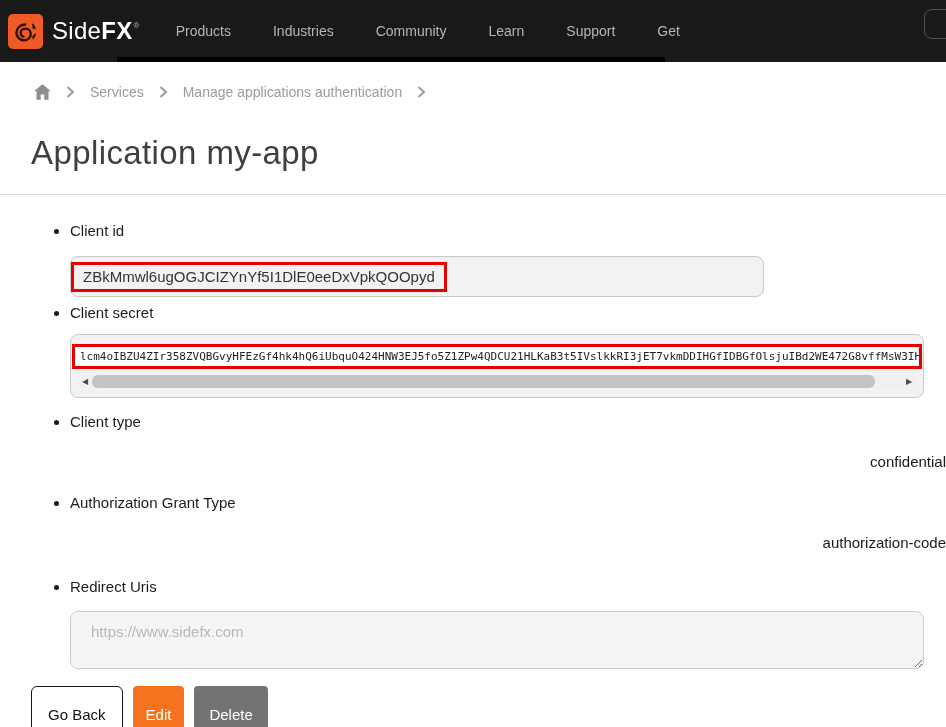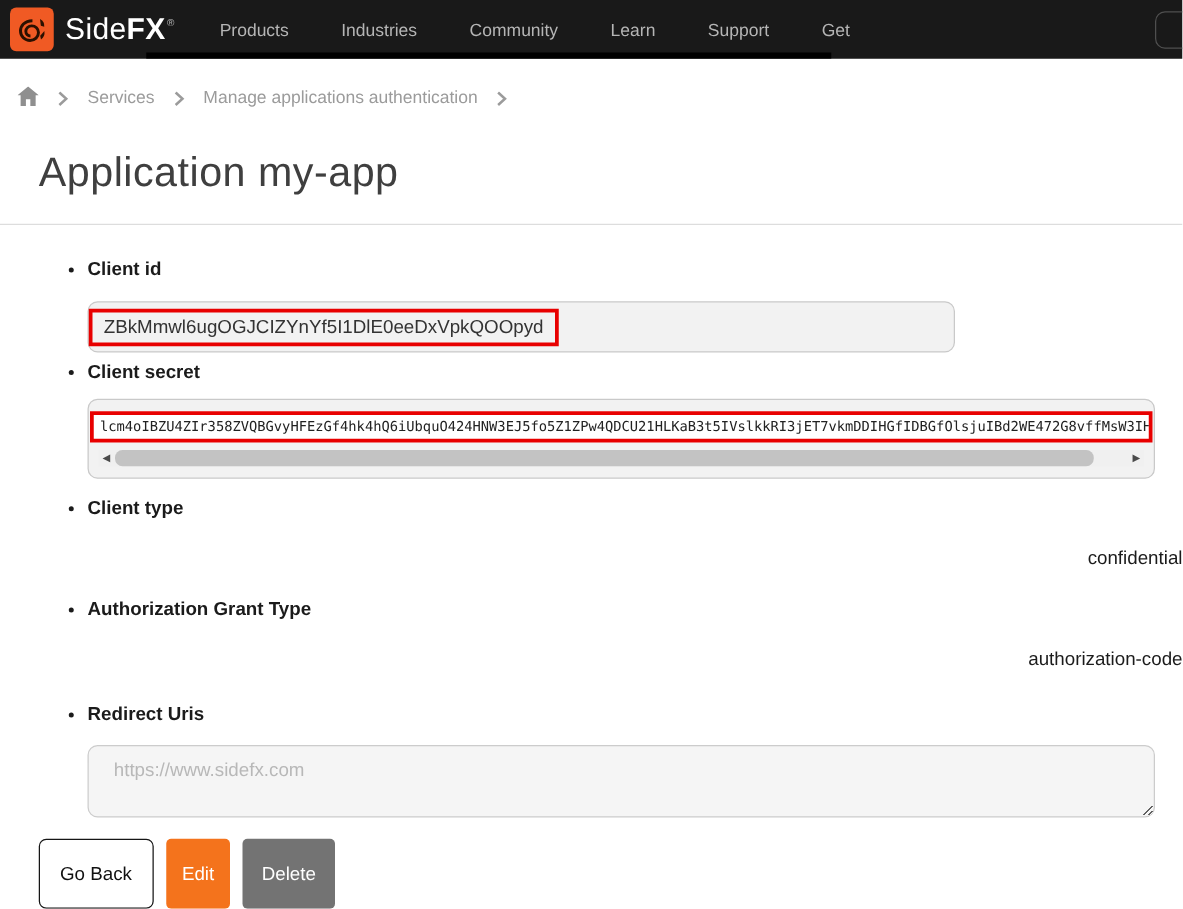--- a/index.html
+++ b/index.html
@@ -1,49 +1,49 @@
 <!DOCTYPE html>
 <html><head>
 <meta charset="utf-8">
 <style>
   * { box-sizing: border-box; margin: 0; padding: 0; }
   html, body { width: 946px; height: 727px; overflow: hidden; background: #fff;
     font-family: "Liberation Sans", sans-serif; }
 
   
-  .navbar { position: relative; height: 47px; background: #191919;
+  .navbar { position: relative; height: 62px; background: #191919;
     display: flex; align-items: center; overflow: hidden; }
   .brand { display: flex; align-items: center; margin-left: 8px; cursor: pointer; }
   .logo-box { width: 35px; height: 35px; background: #f05a24; border-radius: 5px;
     display: flex; align-items: center; justify-content: center; }
   .brand-text { margin-left: 9px; font-size: 24px; color: #fff; letter-spacing: .3px; }
   .brand-side { font-weight: 400; }
   .brand-fx { font-weight: 800; }
   .brand-mark { font-size: 8px; color: #bbb; vertical-align: top; line-height: 18px; margin-left: 1px; }
   .nav-links { display: flex; margin-left: 36px; gap: 42px; align-items: flex-end; }
   .nav-link { font-size: 14px; color: #b5b5b5; cursor: pointer; white-space: nowrap; }
   .nav-strip { position: absolute; left: 117px; bottom: 0; width: 548px; height: 5px; background: #000; }
   .nav-partial-btn { position: absolute; right: -14px; top: 9px; width: 36px; height: 30px;
     border: 1px solid #4f4f4f; border-radius: 8px; }
 
   
-  .breadcrumb { display: flex; align-items: flex-end; gap: 15px; padding: 22px 0 0 14px;
+  .breadcrumb { display: flex; align-items: center; gap: 15px; padding: 22px 0 0 34px;
     font-size: 14px; color: #9b9b9b; }
   .crumb { cursor: pointer; }
   .crumb-chevron { display: flex; }
 
   
   .page-title { margin: 34px 0 0 31px; font-size: 33px; font-weight: 300;
     color: #3f3f3f; letter-spacing: .4px; }
   .divider { margin-top: 22px; border: none; border-top: 1px solid #ddd; }
 
   
   ul.fields { margin-top: 27px; padding-left: 70px; list-style: disc; }
   ul.fields > li { color: #1b1b1b; }
-  .field-label { font-weight: 700; font-size: 15px; color: #1b1b1b; }
+  .field-label { font-weight: 400; font-size: 15px; color: #1b1b1b; }
   .field-value { margin: 23px 0 24px 0; font-size: 15px; color: #1b1b1b; text-align: right; }
 
   .li-clientid { margin-bottom: 7px; }
   .id-input { margin-top: 17px; width: 694px; height: 41px; background: #f2f2f2;
     border: 1px solid #c9c9c9; border-radius: 8px; display: flex; align-items: center;
     padding-left: 0; }
   .red-box-inline { display: inline-block; border: 3px solid #e80000; padding: 3px 9px 4px 9px;
     font-size: 15px; color: #333; }
 
   .li-secret { margin-bottom: 15px; }

